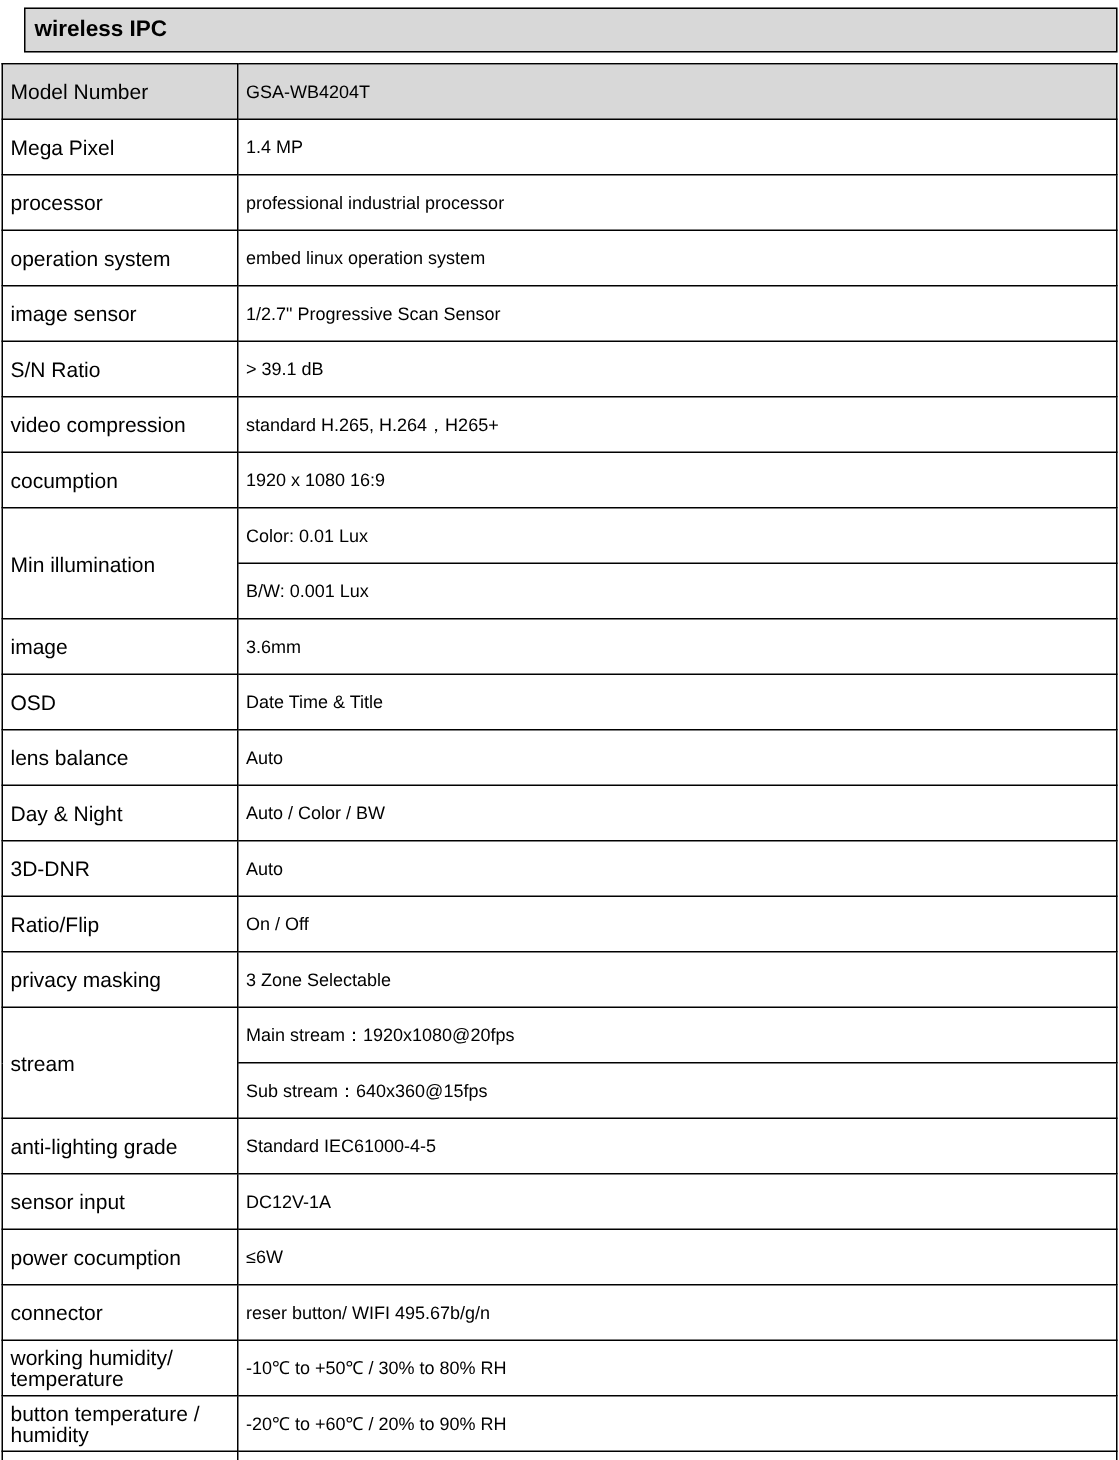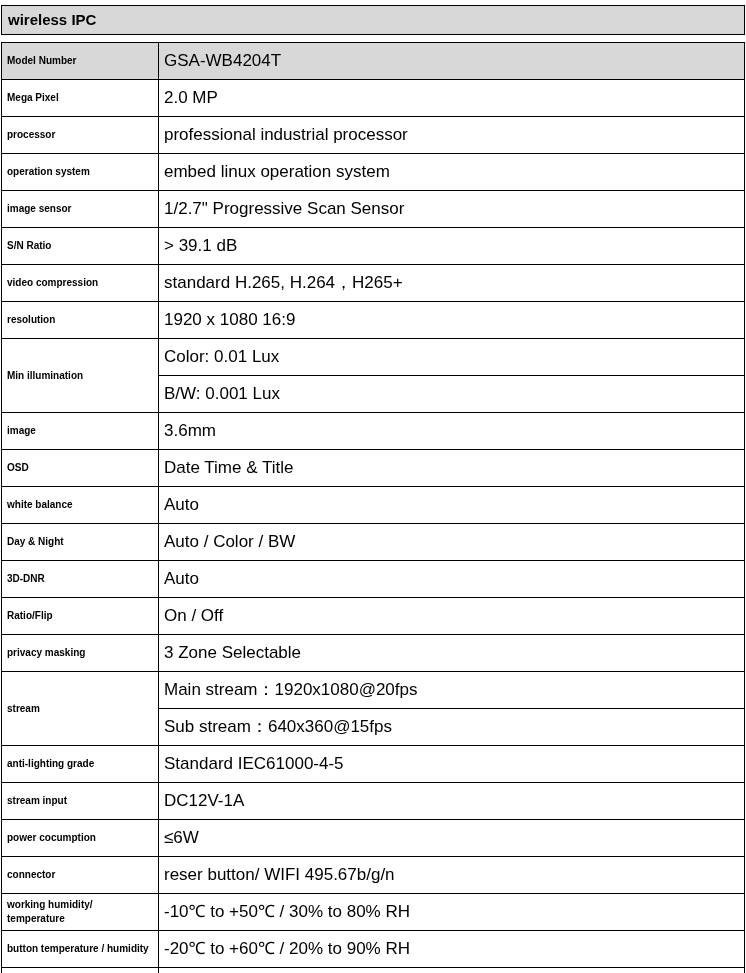--- a/index.html
+++ b/index.html
@@ -10,40 +10,41 @@
     color: #000000;
   }
   .page { width: 746px; padding: 5px 1px 2px 1px; }
   .title-bar {
     border: 1px solid #000000;
     background: #d8d8d8;
     font-weight: bold;
     font-size: 15px;
     padding: 5px 6px;
     line-height: 18px;
+    margin-left: 15px;
   }
   table.spec-table {
     width: 100%;
     border-collapse: collapse;
     margin-top: 7px;
     table-layout: fixed;
   }
   td {
     border: 1px solid #000000;
-    font-size: 17px;
+    font-size: 12px;
     padding: 3px 5px;
     height: 37px;
     vertical-align: middle;
     overflow: hidden;
     line-height: 14px;
   }
   td.label {
     width: 157px;
-    font-weight: bold;
-    font-size: 10px;
+    font-weight: normal;
+    font-size: 14px;
   }
   td.value { font-weight: normal; }
   tr.shaded td { background: #d8d8d8; }
 </style>
 </head>
 <body>
 
 <div class="page">
 
   <div class="title-bar">wireless IPC</div>
@@ -51,21 +52,21 @@
   <table class="spec-table">
     <tbody>
 
       <tr class="shaded">
         <td class="label">Model Number</td>
         <td class="value">GSA-WB4204T</td>
       </tr>
 
       <tr>
         <td class="label">Mega Pixel</td>
-        <td class="value">2.0 MP</td>
+        <td class="value">1.4 MP</td>
       </tr>
 
       <tr>
         <td class="label">processor</td>
         <td class="value">professional industrial processor</td>
       </tr>
 
       <tr>
         <td class="label">operation system</td>
         <td class="value">embed linux operation system</td>
@@ -80,21 +81,21 @@
         <td class="label">S/N Ratio</td>
         <td class="value">&gt; 39.1 dB</td>
       </tr>
 
       <tr>
         <td class="label">video compression</td>
         <td class="value">standard  H.265, H.264，H265+</td>
       </tr>
 
       <tr>
-        <td class="label">resolution</td>
+        <td class="label">cocumption</td>
         <td class="value">1920 x 1080 16:9</td>
       </tr>
 
       <tr>
         <td class="label" rowspan="2">Min illumination</td>
         <td class="value">Color: 0.01 Lux</td>
       </tr>
       <tr>
         <td class="value">B/W: 0.001 Lux</td>
       </tr>
@@ -103,21 +104,21 @@
         <td class="label">image</td>
         <td class="value">3.6mm</td>
       </tr>
 
       <tr>
         <td class="label">OSD</td>
         <td class="value">Date Time &amp; Title</td>
       </tr>
 
       <tr>
-        <td class="label">white balance</td>
+        <td class="label">lens balance</td>
         <td class="value">Auto</td>
       </tr>
 
       <tr>
         <td class="label">Day &amp; Night</td>
         <td class="value">Auto / Color / BW</td>
       </tr>
 
       <tr>
         <td class="label">3D-DNR</td>
@@ -141,21 +142,21 @@
       <tr>
         <td class="value">Sub stream：640x360@15fps</td>
       </tr>
 
       <tr>
         <td class="label">anti-lighting grade</td>
         <td class="value">Standard IEC61000-4-5</td>
       </tr>
 
       <tr>
-        <td class="label">stream input</td>
+        <td class="label">sensor input</td>
         <td class="value">DC12V-1A</td>
       </tr>
 
       <tr>
         <td class="label">power cocumption</td>
         <td class="value">≤6W</td>
       </tr>
 
       <tr>
         <td class="label">connector</td>

